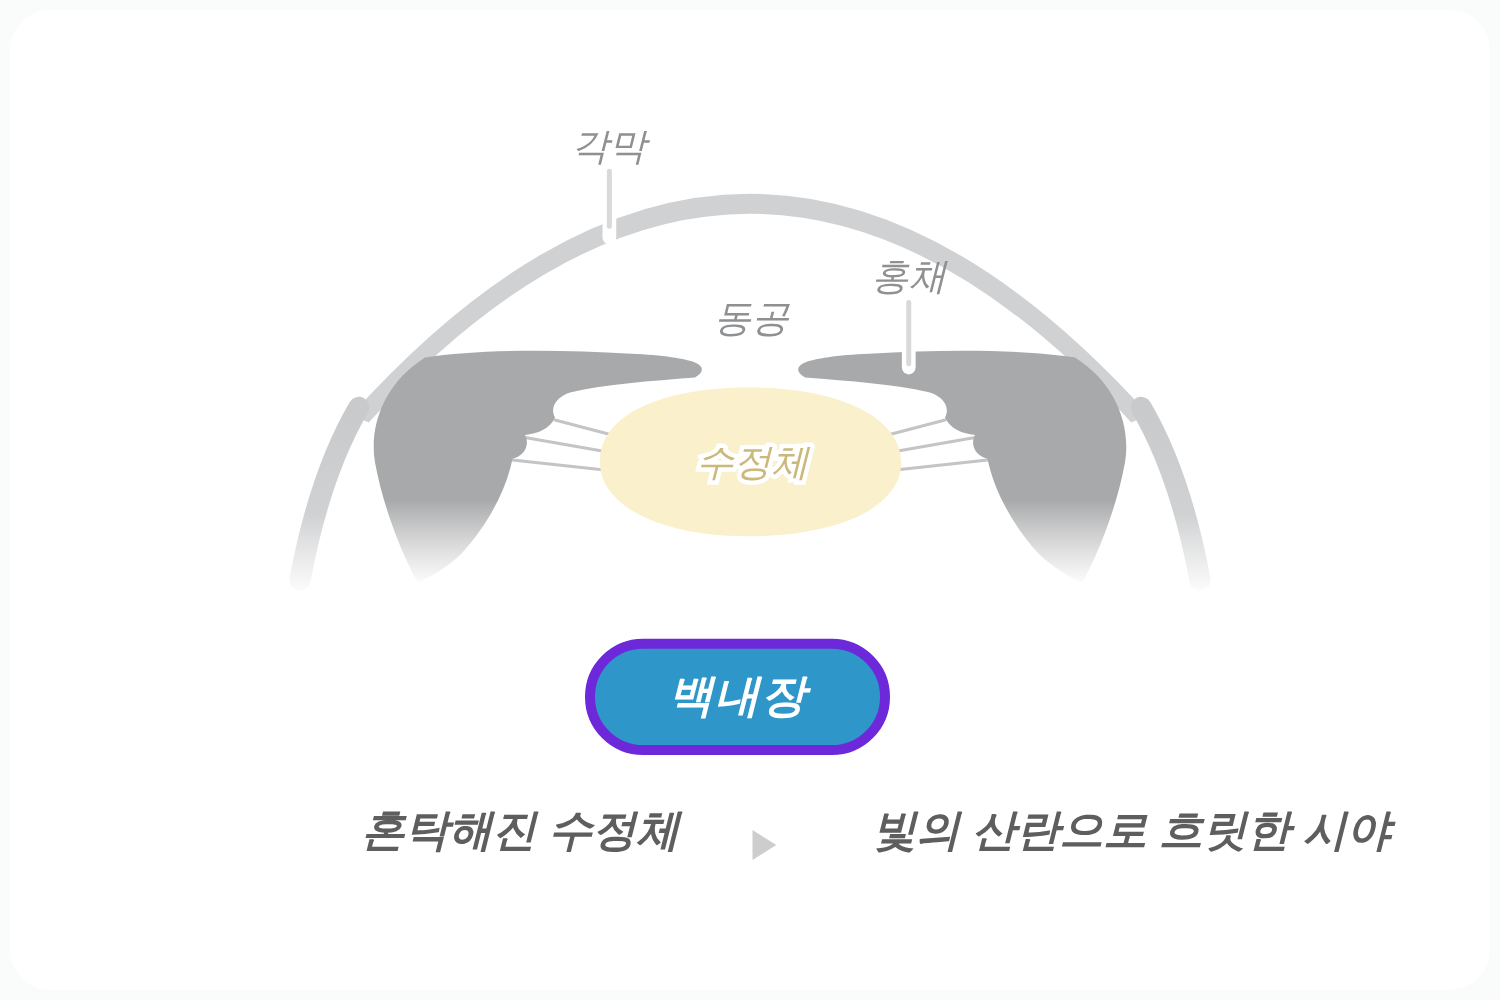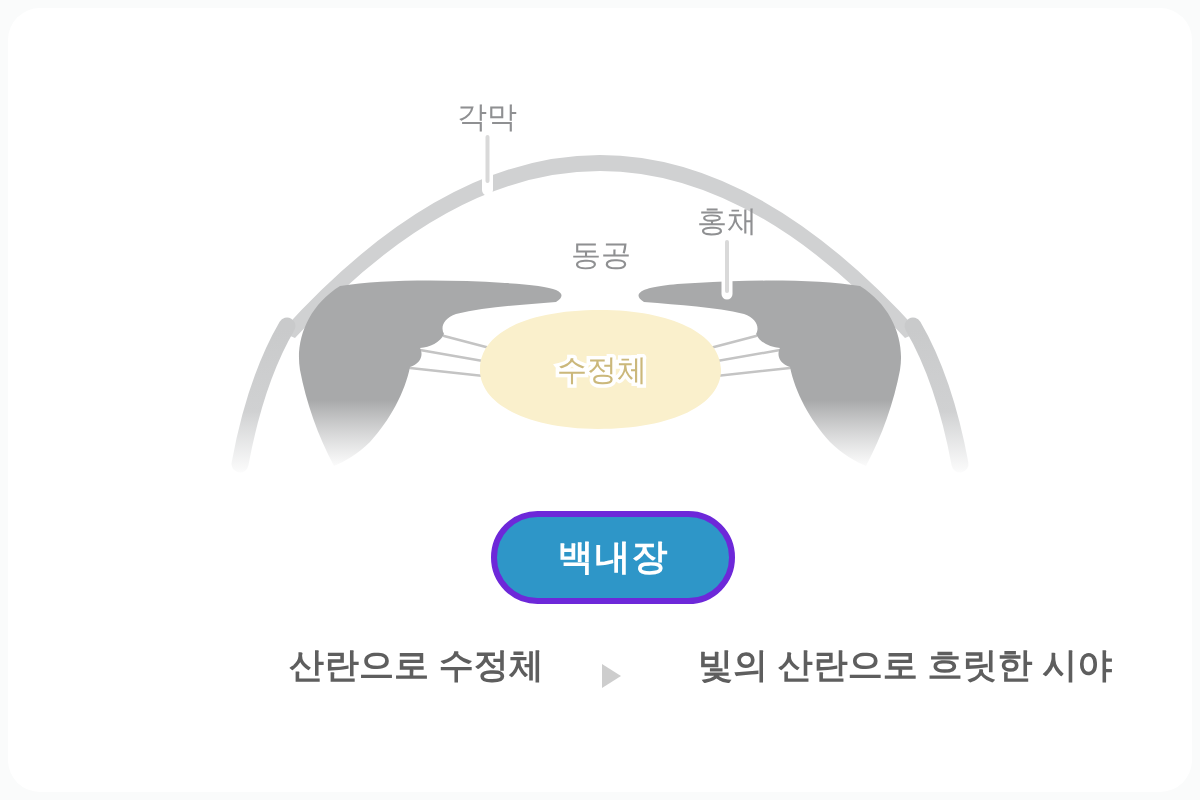--- a/index.html
+++ b/index.html
@@ -2,40 +2,40 @@
 <html><head>
 <meta charset="utf-8">
 <style>
   html,body { margin:0; padding:0; }
   body {
     width:1200px; height:800px;
     background:#fafbfb;
     font-family:"Liberation Sans", sans-serif;
     overflow:hidden;
   }
-  .stage { position:relative; width:1200px; height:600px; }
+  .stage { position:relative; width:1200px; height:600px;font-style:italic; }
   .card {
     position:absolute; left:8px; top:8px; width:1184px; height:784px;
     background:#ffffff; border-radius:32px;
   }
   svg.diagram { position:absolute; left:0; top:0; }
   svg text.part-label {
     fill:#8f9092; font-size:30px; font-weight:500;
     font-family:"Liberation Sans", sans-serif;
   }
   svg text.lens-label {
     fill:#cbb87b; font-size:30px; font-weight:500;
     stroke:#ffffff; stroke-width:7px; paint-order:stroke;
     font-family:"Liberation Sans", sans-serif;
   }
   .badge {
-    position:absolute; left:491px; top:511px; width:244px; height:93px;
+    position:absolute; left:468px; top:511px; width:244px; height:93px;
     box-sizing:border-box;
     background:#2e96c8;
-    border:6px solid #6d28d9;
+    border:8px solid #6d28d9;
     border-radius:47px;
     display:flex; align-items:center; justify-content:center;
     color:#ffffff; font-size:36px; font-weight:bold; letter-spacing:1px;
     white-space:nowrap;
   }
   .caption-cause, .caption-effect {
     position:absolute; top:645px;
     font-size:35px; line-height:40px; font-weight:600;
     color:#5e5e5e; white-space:nowrap;
   }
@@ -111,16 +111,16 @@
              C 526,429 478,403 480,368 Z" fill="#faf0cc"></path>
 
     <text class="part-label" x="487" y="127" text-anchor="middle">각막</text>
     <text class="part-label" x="601" y="265" text-anchor="middle">동공</text>
     <text class="part-label" x="727" y="231" text-anchor="middle">홍채</text>
     <text class="lens-label" x="602" y="380" text-anchor="middle">수정체</text>
   </svg>
 
   <div class="badge">백내장</div>
 
-  <div class="caption-cause">산란으로 수정체</div>
+  <div class="caption-cause">혼탁해진 수정체</div>
   <div class="caption-arrow"></div>
   <div class="caption-effect">빛의 산란으로 흐릿한 시야</div>
 </div>
 
 </body></html>

